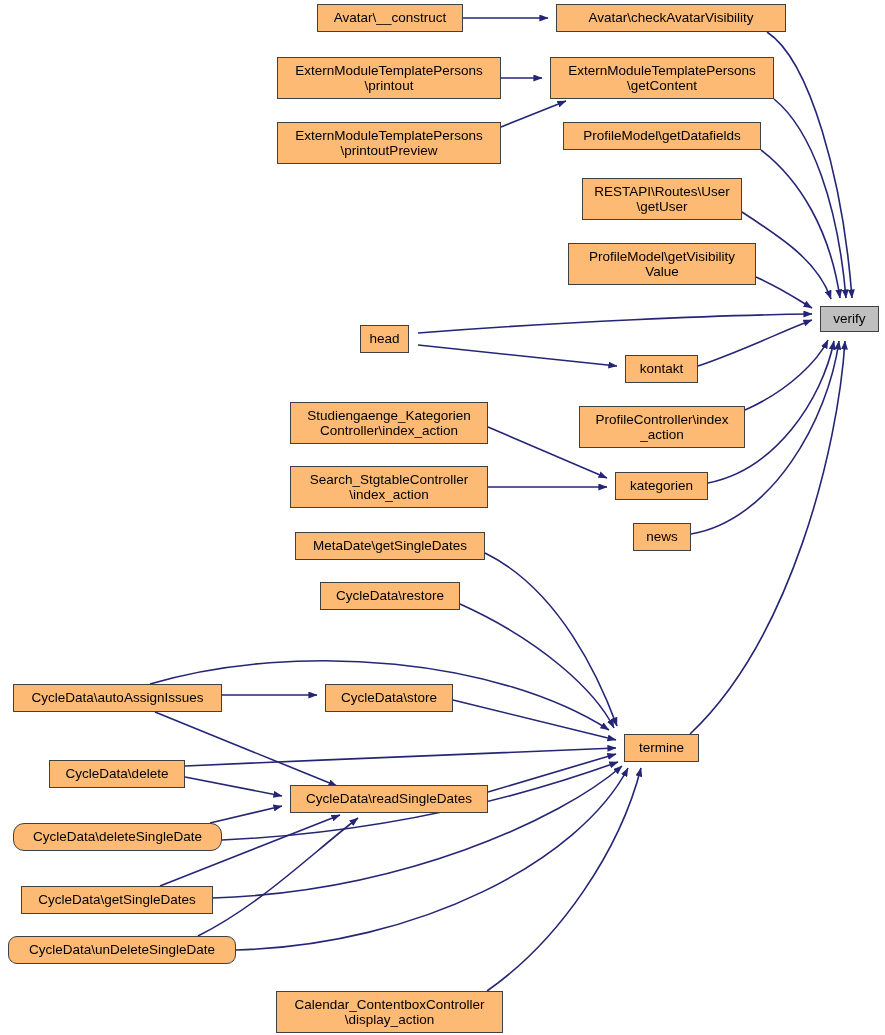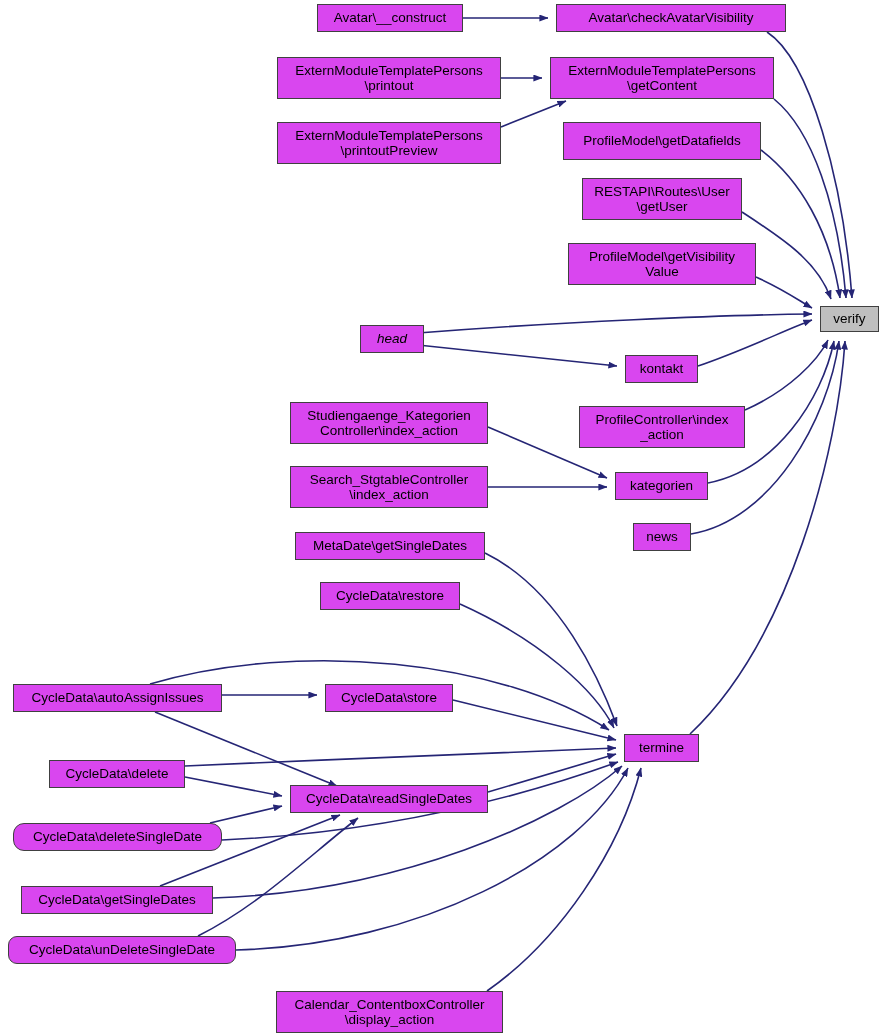--- a/index.html
+++ b/index.html
@@ -8,21 +8,21 @@
     width:885px;height:1035px;
     background:#ffffff;
     font-family:"Liberation Sans", sans-serif;
     overflow:hidden;
   }
   svg.edges{position:absolute;left:0;top:0;width:885px;height:1035px;}
   .node{
     position:absolute;
     box-sizing:border-box;
     border:1px solid #404040;
-    background:#d946ef;
+    background:#fdba74;
     color:#000000;
     display:flex;
     align-items:center;
     justify-content:center;
     text-align:center;
     line-height:1.12;
     font-size:13.5px;
     white-space:pre-line;
     letter-spacing:0px;
   }
@@ -80,27 +80,27 @@
 
   <div id="node-layer">
       <div class="node" style="left: 317px; top: 4px; width: 146px; height: 28px;"><span class="lbl">Avatar\__construct</span></div>
       <div class="node" style="left: 556px; top: 4px; width: 230px; height: 28px;"><span class="lbl">Avatar\checkAvatarVisibility</span></div>
       <div class="node" style="left: 277px; top: 57px; width: 224px; height: 42px;"><span class="lbl">ExternModuleTemplatePersons
 \printout</span></div>
       <div class="node" style="left: 550px; top: 57px; width: 224px; height: 42px;"><span class="lbl">ExternModuleTemplatePersons
 \getContent</span></div>
       <div class="node" style="left: 277px; top: 122px; width: 224px; height: 42px;"><span class="lbl">ExternModuleTemplatePersons
 \printoutPreview</span></div>
-      <div class="node" style="left: 563px; top: 122px; width: 198px; height: 38px;"><span class="lbl">ProfileModel\getDatafields</span></div>
+      <div class="node" style="left: 563px; top: 122px; width: 198px; height: 28px;"><span class="lbl">ProfileModel\getDatafields</span></div>
       <div class="node" style="left: 582px; top: 178px; width: 160px; height: 42px;"><span class="lbl">RESTAPI\Routes\User
 \getUser</span></div>
       <div class="node" style="left: 568px; top: 243px; width: 188px; height: 42px;"><span class="lbl">ProfileModel\getVisibility
 Value</span></div>
       <div class="node highlight" style="left: 820px; top: 306px; width: 59px; height: 26px;"><span class="lbl">verify</span></div>
-      <div class="node" style="left: 360px; top: 325px; width: 64px; height: 28px; font-style: italic;"><span class="lbl">head</span></div>
+      <div class="node" style="left: 360px; top: 325px; width: 49px; height: 28px;"><span class="lbl">head</span></div>
       <div class="node" style="left: 625px; top: 355px; width: 73px; height: 28px;"><span class="lbl">kontakt</span></div>
       <div class="node" style="left: 290px; top: 402px; width: 198px; height: 42px;"><span class="lbl">Studiengaenge_Kategorien
 Controller\index_action</span></div>
       <div class="node" style="left: 579px; top: 406px; width: 166px; height: 42px;"><span class="lbl">ProfileController\index
 _action</span></div>
       <div class="node" style="left: 290px; top: 466px; width: 198px; height: 42px;"><span class="lbl">Search_StgtableController
 \index_action</span></div>
       <div class="node" style="left: 615px; top: 472px; width: 93px; height: 28px;"><span class="lbl">kategorien</span></div>
       <div class="node" style="left: 633px; top: 523px; width: 58px; height: 28px;"><span class="lbl">news</span></div>
       <div class="node" style="left: 295px; top: 532px; width: 190px; height: 28px;"><span class="lbl">MetaDate\getSingleDates</span></div>

